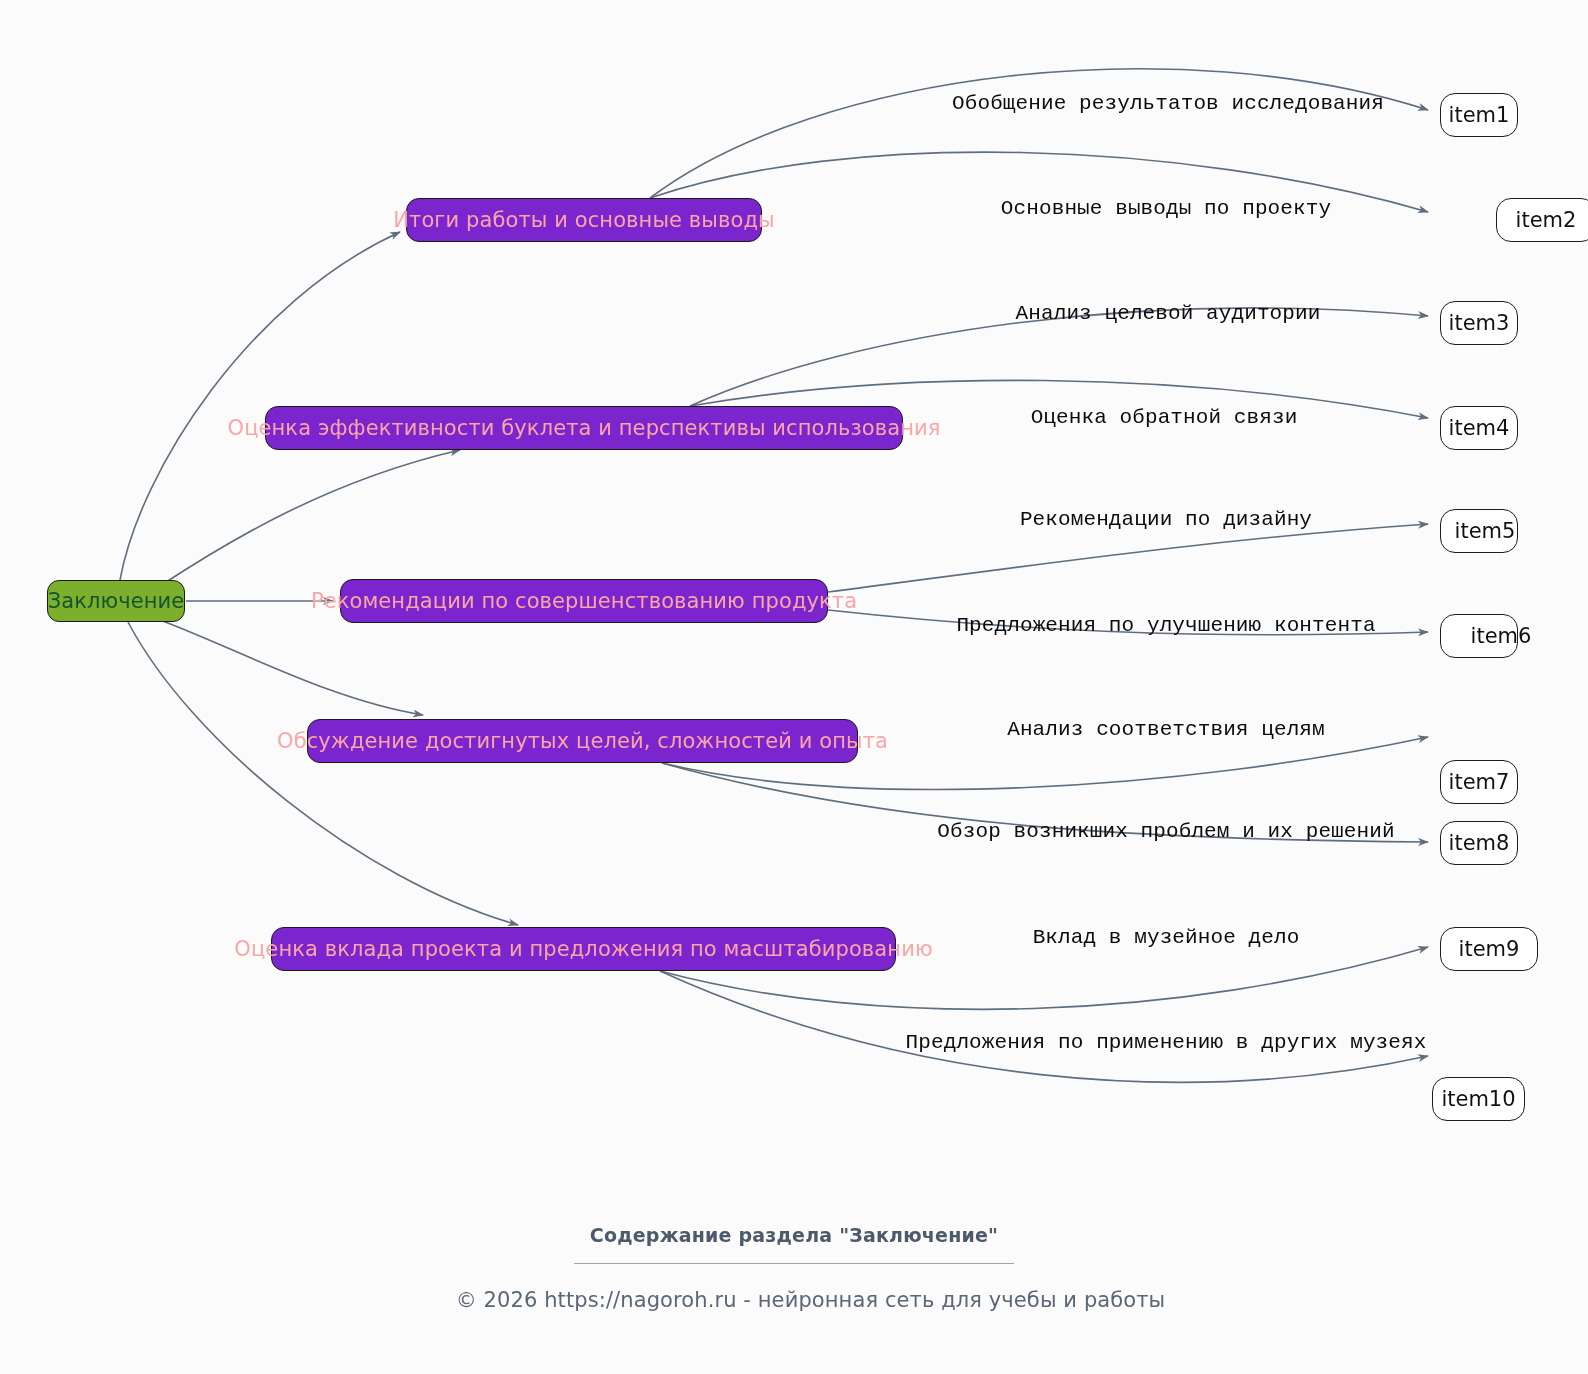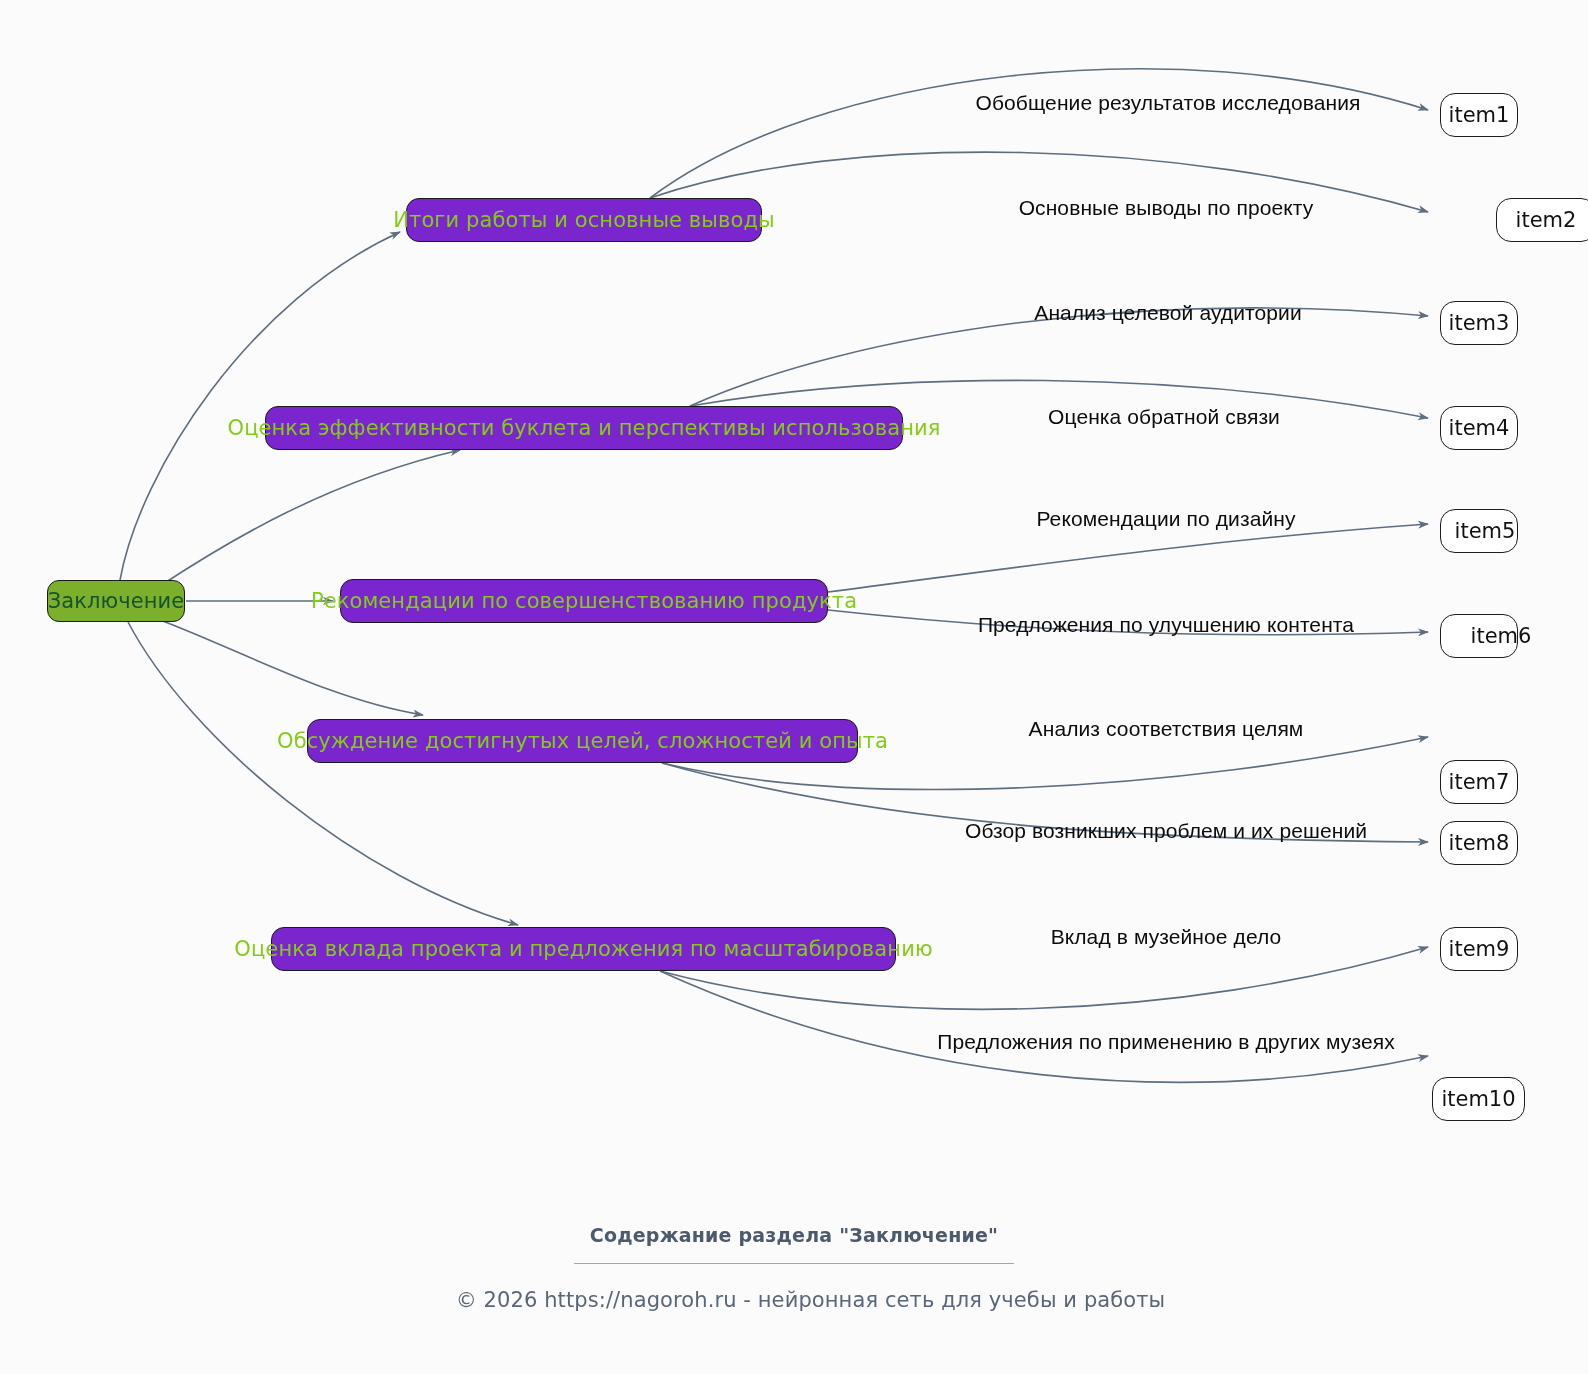--- a/index.html
+++ b/index.html
@@ -34,34 +34,34 @@
     border: 1.6px solid #1a1a1a;
     border-radius: 12px;
     color: #14532d;
     font-size: 21px;
     letter-spacing: 0.1px;
   }
   .node-branch {
     background: #7b25cf;
     border: 1.6px solid #1a1a1a;
     border-radius: 13px;
-    color: #84cc16;
+    color: #fca5a5;
     font-size: 21px;
     letter-spacing: 0.1px;
   }
   .node-leaf {
     background: #ffffff;
     border: 1.7px solid #1d1d1d;
     border-radius: 15px;
     color: #111111;
     font-size: 21px;
   }
   .edge-label {
     position: absolute;
-    font-family: Liberation Sans, sans-serif;
+    font-family: Liberation Mono, monospace;
     font-size: 21px;
     color: #0c0c0c;
     white-space: nowrap;
     transform: translate(-50%, -50%);
     letter-spacing: 0.1px;
   }
   #footer {
     position: absolute;
     left: 0;
     right: 0;
@@ -126,21 +126,21 @@
     <div class="node node-branch" style="left: 307px; top: 719px; width: 551px; height: 44px;">Обсуждение достигнутых целей, сложностей и опыта</div>
     <div class="node node-branch" style="left: 271px; top: 927px; width: 625px; height: 44px;">Оценка вклада проекта и предложения по масштабированию</div>
     <div class="node node-leaf" style="left: 1440px; top: 93px; width: 78px; height: 44px;">item1</div>
     <div class="node node-leaf" style="left: 1496px; top: 198px; width: 100px; height: 44px;">item2</div>
     <div class="node node-leaf" style="left: 1440px; top: 301px; width: 78px; height: 44px;">item3</div>
     <div class="node node-leaf" style="left: 1440px; top: 406px; width: 78px; height: 44px;">item4</div>
     <div class="node node-leaf" style="left: 1440px; top: 509px; width: 78px; height: 44px; padding-left: 12px;">item5</div>
     <div class="node node-leaf" style="left: 1440px; top: 614px; width: 78px; height: 44px; padding-left: 44px;">item6</div>
     <div class="node node-leaf" style="left: 1440px; top: 749px; width: 78px; height: 44px; margin-top: 11px;">item7</div>
     <div class="node node-leaf" style="left: 1440px; top: 821px; width: 78px; height: 44px;">item8</div>
-    <div class="node node-leaf" style="left: 1440px; top: 927px; width: 78px; height: 44px;">item9</div>
+    <div class="node node-leaf" style="left: 1440px; top: 927px; width: 98px; height: 44px;">item9</div>
     <div class="node node-leaf" style="left: 1432px; top: 1030px; width: 93px; height: 44px; margin-top: 47px;">item10</div>
   </div>
 
 <div id="labels-layer">
     <div class="edge-label" style="left: 1168px; top: 103px;">Обобщение результатов исследования</div>
     <div class="edge-label" style="left: 1166px; top: 208px;">Основные выводы по проекту</div>
     <div class="edge-label" style="left: 1168px; top: 313px;">Анализ целевой аудитории</div>
     <div class="edge-label" style="left: 1164px; top: 417px;">Оценка обратной связи</div>
     <div class="edge-label" style="left: 1166px; top: 519px;">Рекомендации по дизайну</div>
     <div class="edge-label" style="left: 1166px; top: 625px;">Предложения по улучшению контента</div>

